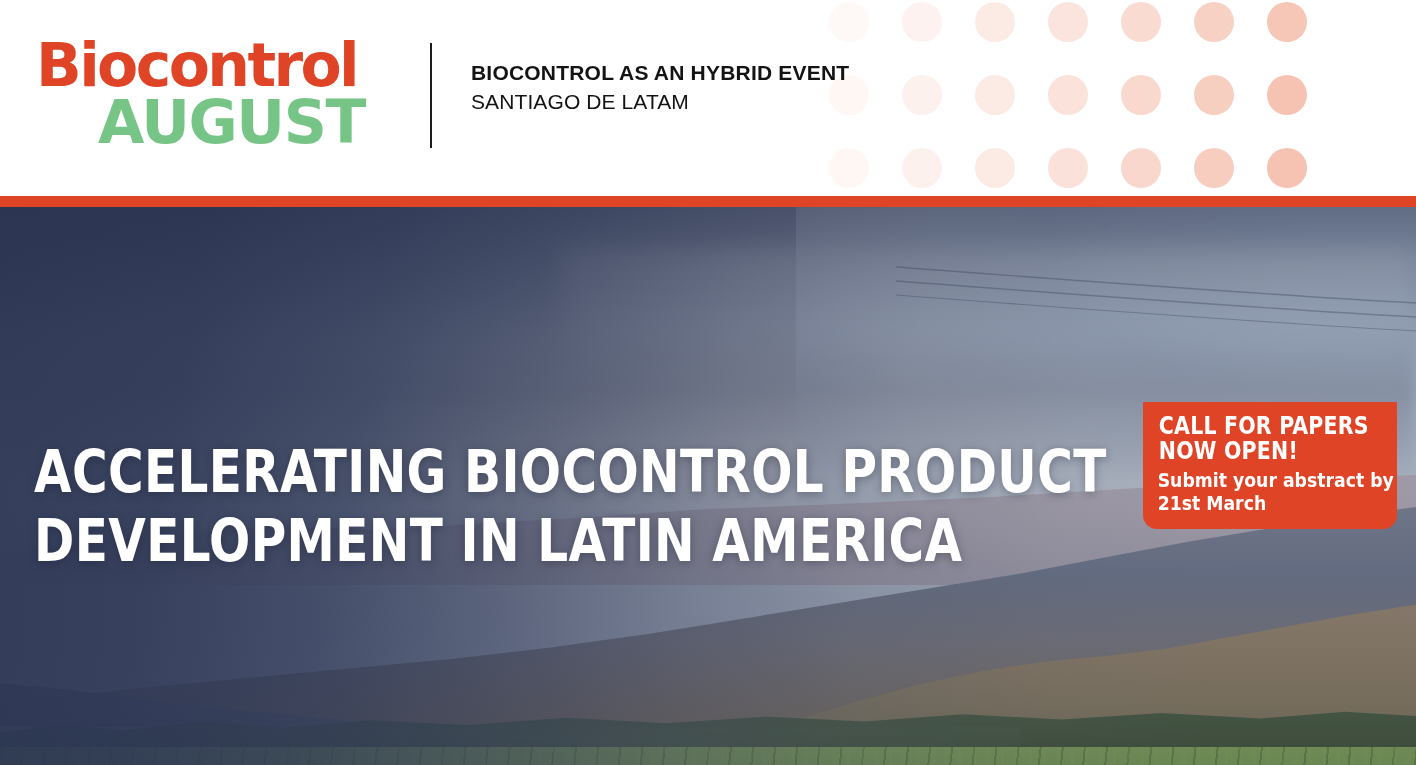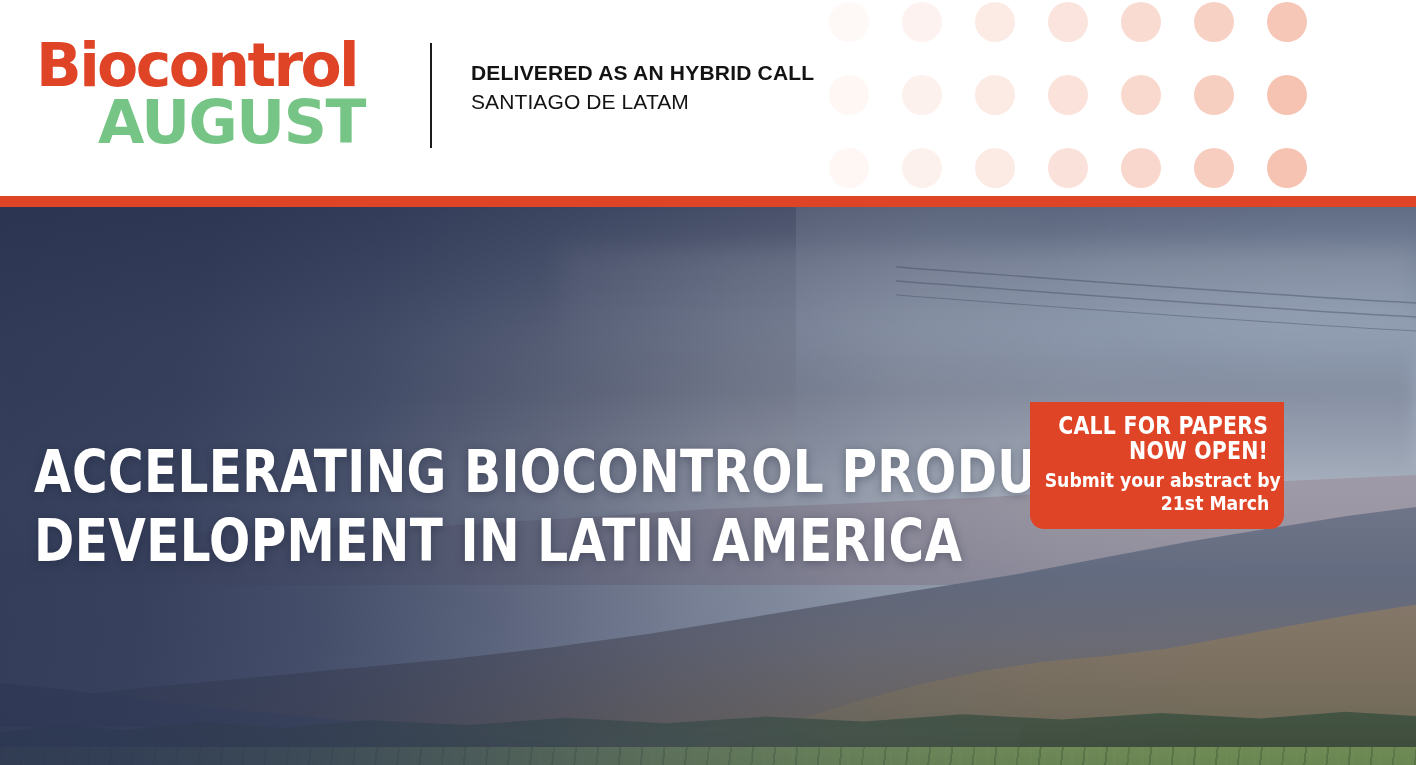--- a/index.html
+++ b/index.html
@@ -173,26 +173,26 @@
     font-weight:700;
     font-size:58px;line-height:69px;
     letter-spacing:0.4px;
     transform:scaleX(0.93);transform-origin:left top;
     text-shadow:0 2px 10px rgba(20,26,45,.35);
   }
   .headline span{display:block;white-space:nowrap;}
 
   
   .cfp{
-    position:absolute;left:1030px;top:206px;width:254px;z-index:8;
+    position:absolute;left:1143px;top:206px;width:254px;z-index:8;
     background:#E04426;
     border-radius:0 0 14px 14px;
     padding:12px 10px 14px 10px;
     box-sizing:border-box;
-    text-align:right;color:#ffffff;
+    text-align:left;color:#ffffff;
   }
   .cfp-hd{
     font-family:"DejaVu Sans Condensed","Liberation Sans Narrow","Liberation Sans",sans-serif;
     font-weight:700;font-size:24px;line-height:25px;letter-spacing:.2px;
     transform:scaleX(0.95);transform-origin:center top;
   }
   .cfp-hd span{display:block;white-space:nowrap;}
   .cfp-sub{
     margin-top:5px;
     font-family:"DejaVu Sans Condensed","Liberation Sans Narrow","Liberation Sans",sans-serif;
@@ -237,21 +237,21 @@
     </div>
 
     <div class="logo-block">
       <p class="logo-line1">Biocontrol</p>
       <p class="logo-line2">AUGUST</p>
     </div>
 
     <div class="divider"></div>
 
     <div class="event-meta">
-      <p class="strong">DELIVERED AS AN HYBRID CALL</p>
+      <p class="strong">BIOCONTROL AS AN HYBRID EVENT</p>
       <p>SANTIAGO DE LATAM</p>
     </div>
   </div>
 
   <div class="hero">
 
     <div class="orange-rule"></div>
 
     <div class="photo">
       <div class="sky"></div>

